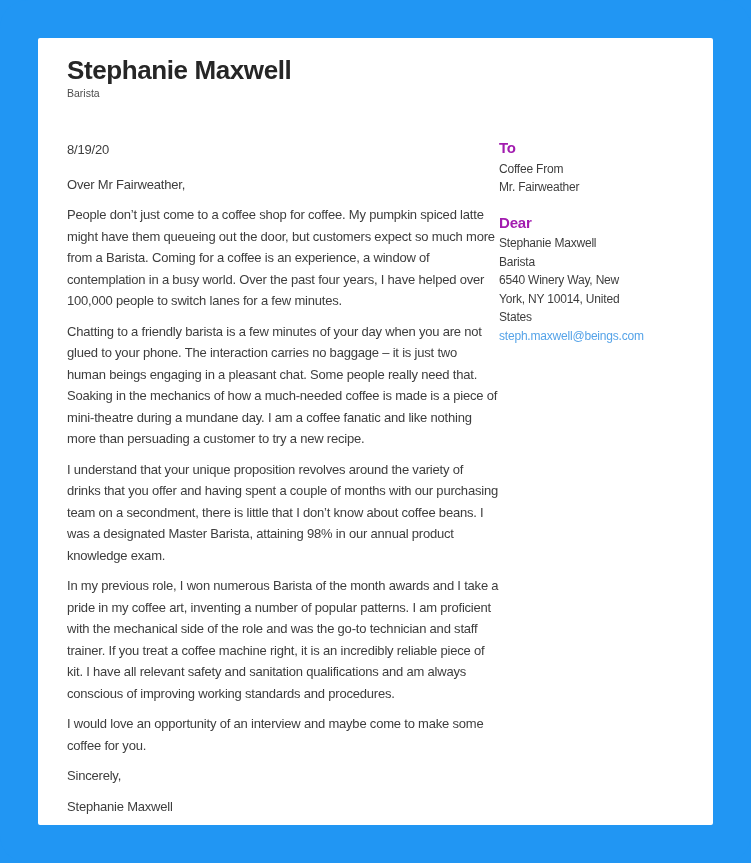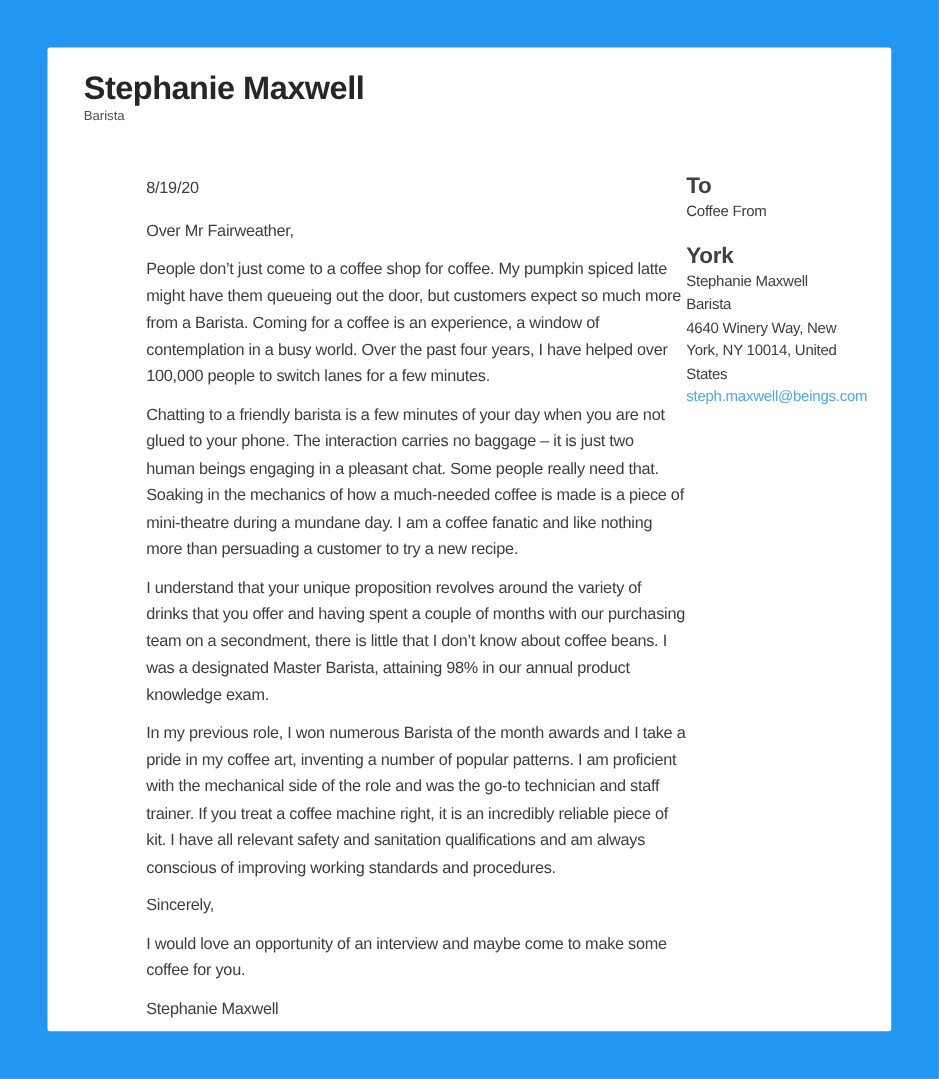--- a/index.html
+++ b/index.html
@@ -6,20 +6,21 @@
   body {
     font-family: "Liberation Sans", sans-serif;
     background: #2196f3;
   }
   .page {
     width: 751px;
     height: 863px;
     box-sizing: border-box;
     padding: 38px;
     background: #2196f3;
+    border-radius: 28px;
   }
   .card {
     width: 675px;
     height: 787px;
     box-sizing: border-box;
     background: #ffffff;
     border-radius: 2px;
     padding: 16px 16px 0 29px;
     overflow: hidden;
   }
@@ -31,44 +32,43 @@
     line-height: 32px;
     margin: 0;
   }
   .job-title {
     font-size: 10.5px;
     color: #4d4d4d;
     margin-top: 1px;
   }
   .columns {
     display: flex;
-    justify-content: flex-end;
+    justify-content: flex-start;
     margin-top: 40px;
-    margin-left: 47px;
   }
   .letter-col {
     width: 432px;
     font-size: 13px;
     letter-spacing: -0.2px;
     line-height: 21.5px;
     color: #3d3d3d;
   }
   .letter-col p { margin: 0 0 9px 0; }
   .letter-date { margin-bottom: 13px !important; }
   .side-col {
     width: 148px;
     font-size: 12px;
     letter-spacing: -0.2px;
     line-height: 18.5px;
     color: #3d3d3d;
   }
   .side-heading {
     font-weight: 700;
-    font-size: 18px;
-    color: #404040;
+    font-size: 15px;
+    color: #a21caf;
     margin: 0 0 2px 0;
   }
   .side-section { margin: 0; }
   .side-section + .side-section { margin-top: 17px; }
   .side-line { margin: 0; }
   .email-link {
     color: #55a3e8;
     text-decoration: none;
     cursor: pointer;
     display: inline-block;
@@ -87,37 +87,38 @@
 
     <div class="columns">
 
       <div class="letter-col">
         <p class="letter-date">8/19/20</p>
         <p>Over Mr Fairweather,</p>
         <p>People don’t just come to a coffee shop for coffee. My pumpkin spiced latte might have them queueing out the door, but customers expect so much more from a Barista. Coming for a coffee is an experience, a window of contemplation in a busy world. Over the past four years, I have helped over 100,000 people to switch lanes for a few minutes.</p>
         <p>Chatting to a friendly barista is a few minutes of your day when you are not glued to your phone. The interaction carries no baggage – it is just two human beings engaging in a pleasant chat. Some people really need that. Soaking in the mechanics of how a much-needed coffee is made is a piece of mini-theatre during a mundane day. I am a coffee fanatic and like nothing more than persuading a customer to try a new recipe.</p>
         <p>I understand that your unique proposition revolves around the variety of drinks that you offer and having spent a couple of months with our purchasing team on a secondment, there is little that I don’t know about coffee beans. I was a designated Master Barista, attaining 98% in our annual product knowledge exam.</p>
         <p>In my previous role, I won numerous Barista of the month awards and I take a pride in my coffee art, inventing a number of popular patterns. I am proficient with the mechanical side of the role and was the go-to technician and staff trainer. If you treat a coffee machine right, it is an incredibly reliable piece of kit. I have all relevant safety and sanitation qualifications and am always conscious of improving working standards and procedures.</p>
+        <p>I would love an opportunity of an interview and maybe come to make some coffee for you.</p>
         <p>Sincerely,</p>
-        <p>I would love an opportunity of an interview and maybe come to make some coffee for you.</p>
         <p>Stephanie Maxwell</p>
       </div>
 
       <aside class="side-col">
 
         <div class="side-section">
           <div class="side-heading">To</div>
           <p class="side-line">Coffee From</p>
+          <p class="side-line">Mr. Fairweather</p>
         </div>
 
         <div class="side-section">
-          <div class="side-heading">York</div>
+          <div class="side-heading">Dear</div>
           <p class="side-line">Stephanie Maxwell</p>
           <p class="side-line">Barista</p>
-          <p class="side-line">4640 Winery Way, New York, NY 10014, United States</p>
+          <p class="side-line">6540 Winery Way, New York, NY 10014, United States</p>
           <a class="email-link">steph.maxwell@beings.com</a>
         </div>
 
       </aside>
 
     </div>
   </div>
 </div>
 
 </body></html>

